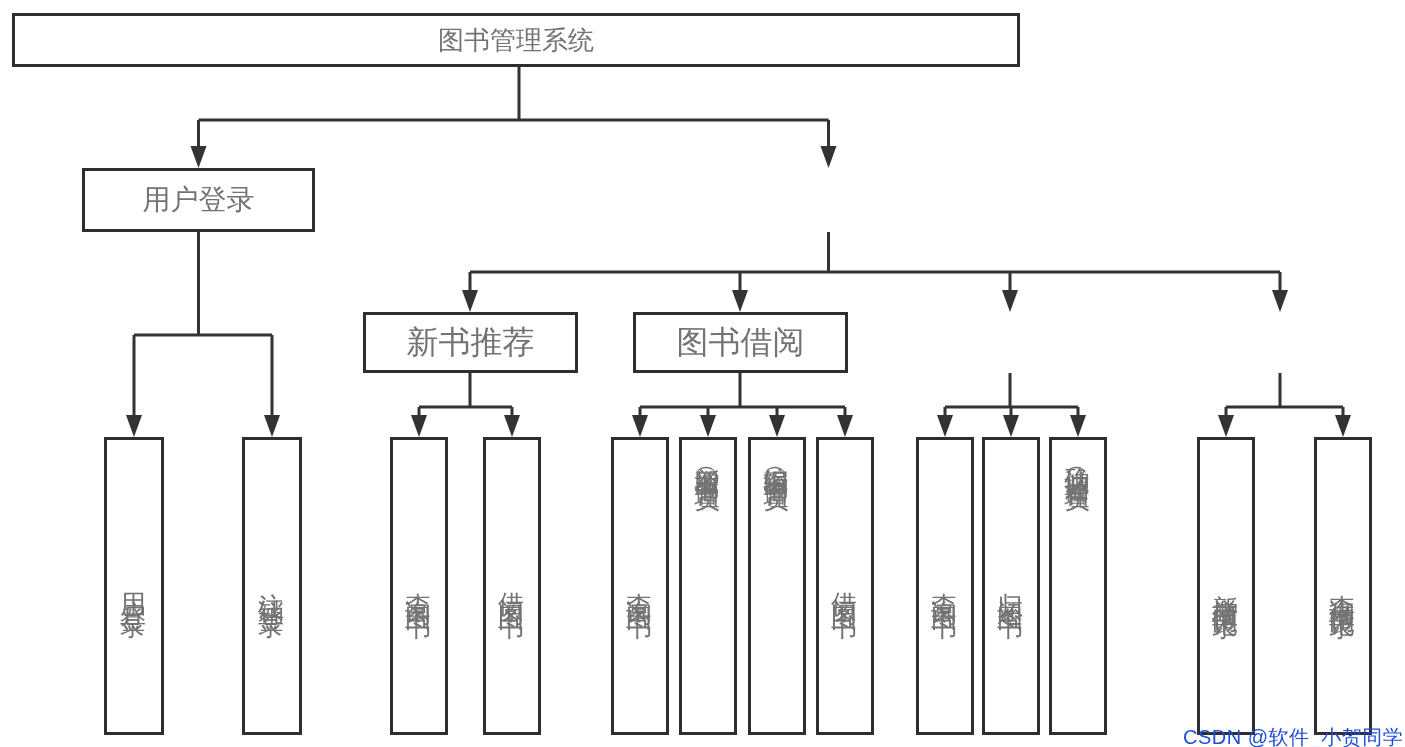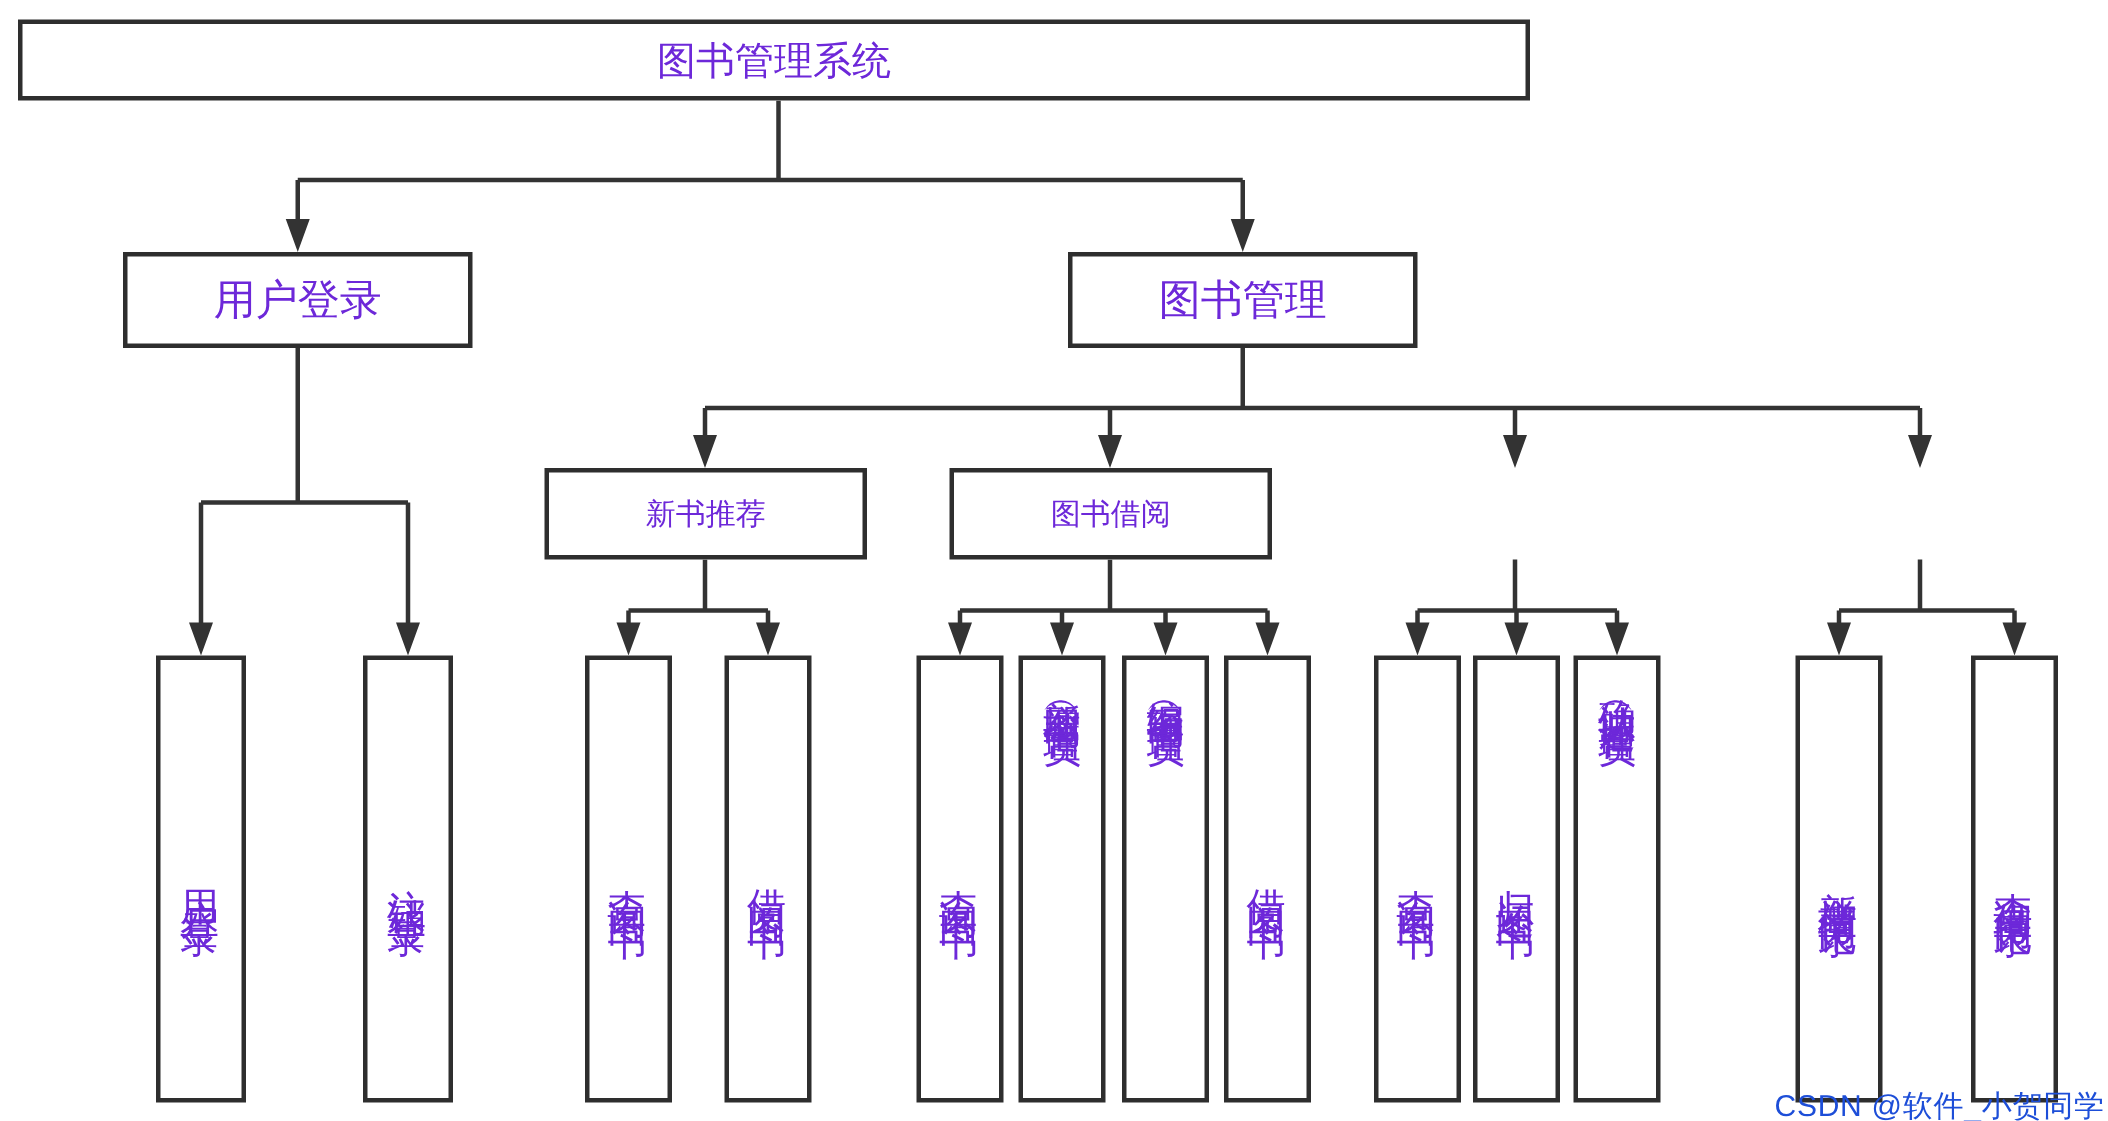--- a/index.html
+++ b/index.html
@@ -14,37 +14,37 @@
     overflow:hidden;
   }
   #wires{
     position:absolute;left:0;top:0;width:1405px;height:747px;
   }
   .node{
     position:absolute;
     box-sizing:border-box;
     background:#ffffff;
     border:3px solid #2e2e2e;
-    color:#6d28d9;
+    color:#737373;
     display:flex;
     align-items:center;
     justify-content:center;
     white-space:nowrap;
   }
   .root{
     left:12px;top:13px;width:1008px;height:54px;
     font-size:26px;
   }
   .l2{
     top:168px;width:233px;height:64px;
     font-size:28px;
   }
   .l3{
     top:312px;width:215px;height:61px;
-    font-size:20px;
+    font-size:32px;
   }
   .leaf{
     top:437px;width:58px;height:298px;
     writing-mode:vertical-rl;
     text-orientation:mixed;
     font-size:26px;
     letter-spacing:7px;
     white-space:normal;
   }
   .leaf.w60{width:60px;}
@@ -96,21 +96,20 @@
          M937 415L953 415L945 437Z
          M1003 415L1019 415L1011 437Z
          M1070 415L1086 415L1078 437Z
          M1218 415L1234 415L1226 437Z
          M1335 415L1351 415L1343 437Z" fill="#333333" stroke="none"></path>
   </svg>
 
   <div class="node root">图书管理系统</div>
 
   <div class="node l2" style="left:82px">用户登录</div>
-  <div class="node l2" style="left:712px">图书管理</div>
 
   <div class="node l3" style="left:363px">新书推荐</div>
   <div class="node l3" style="left:633px">图书借阅</div>
 
   <div class="node leaf w60" style="left:104px">用户登录</div>
   <div class="node leaf w60" style="left:242px">注销登录</div>
 
   <div class="node leaf" style="left:390px">查询图书</div>
   <div class="node leaf" style="left:483px">借阅图书</div>
 

